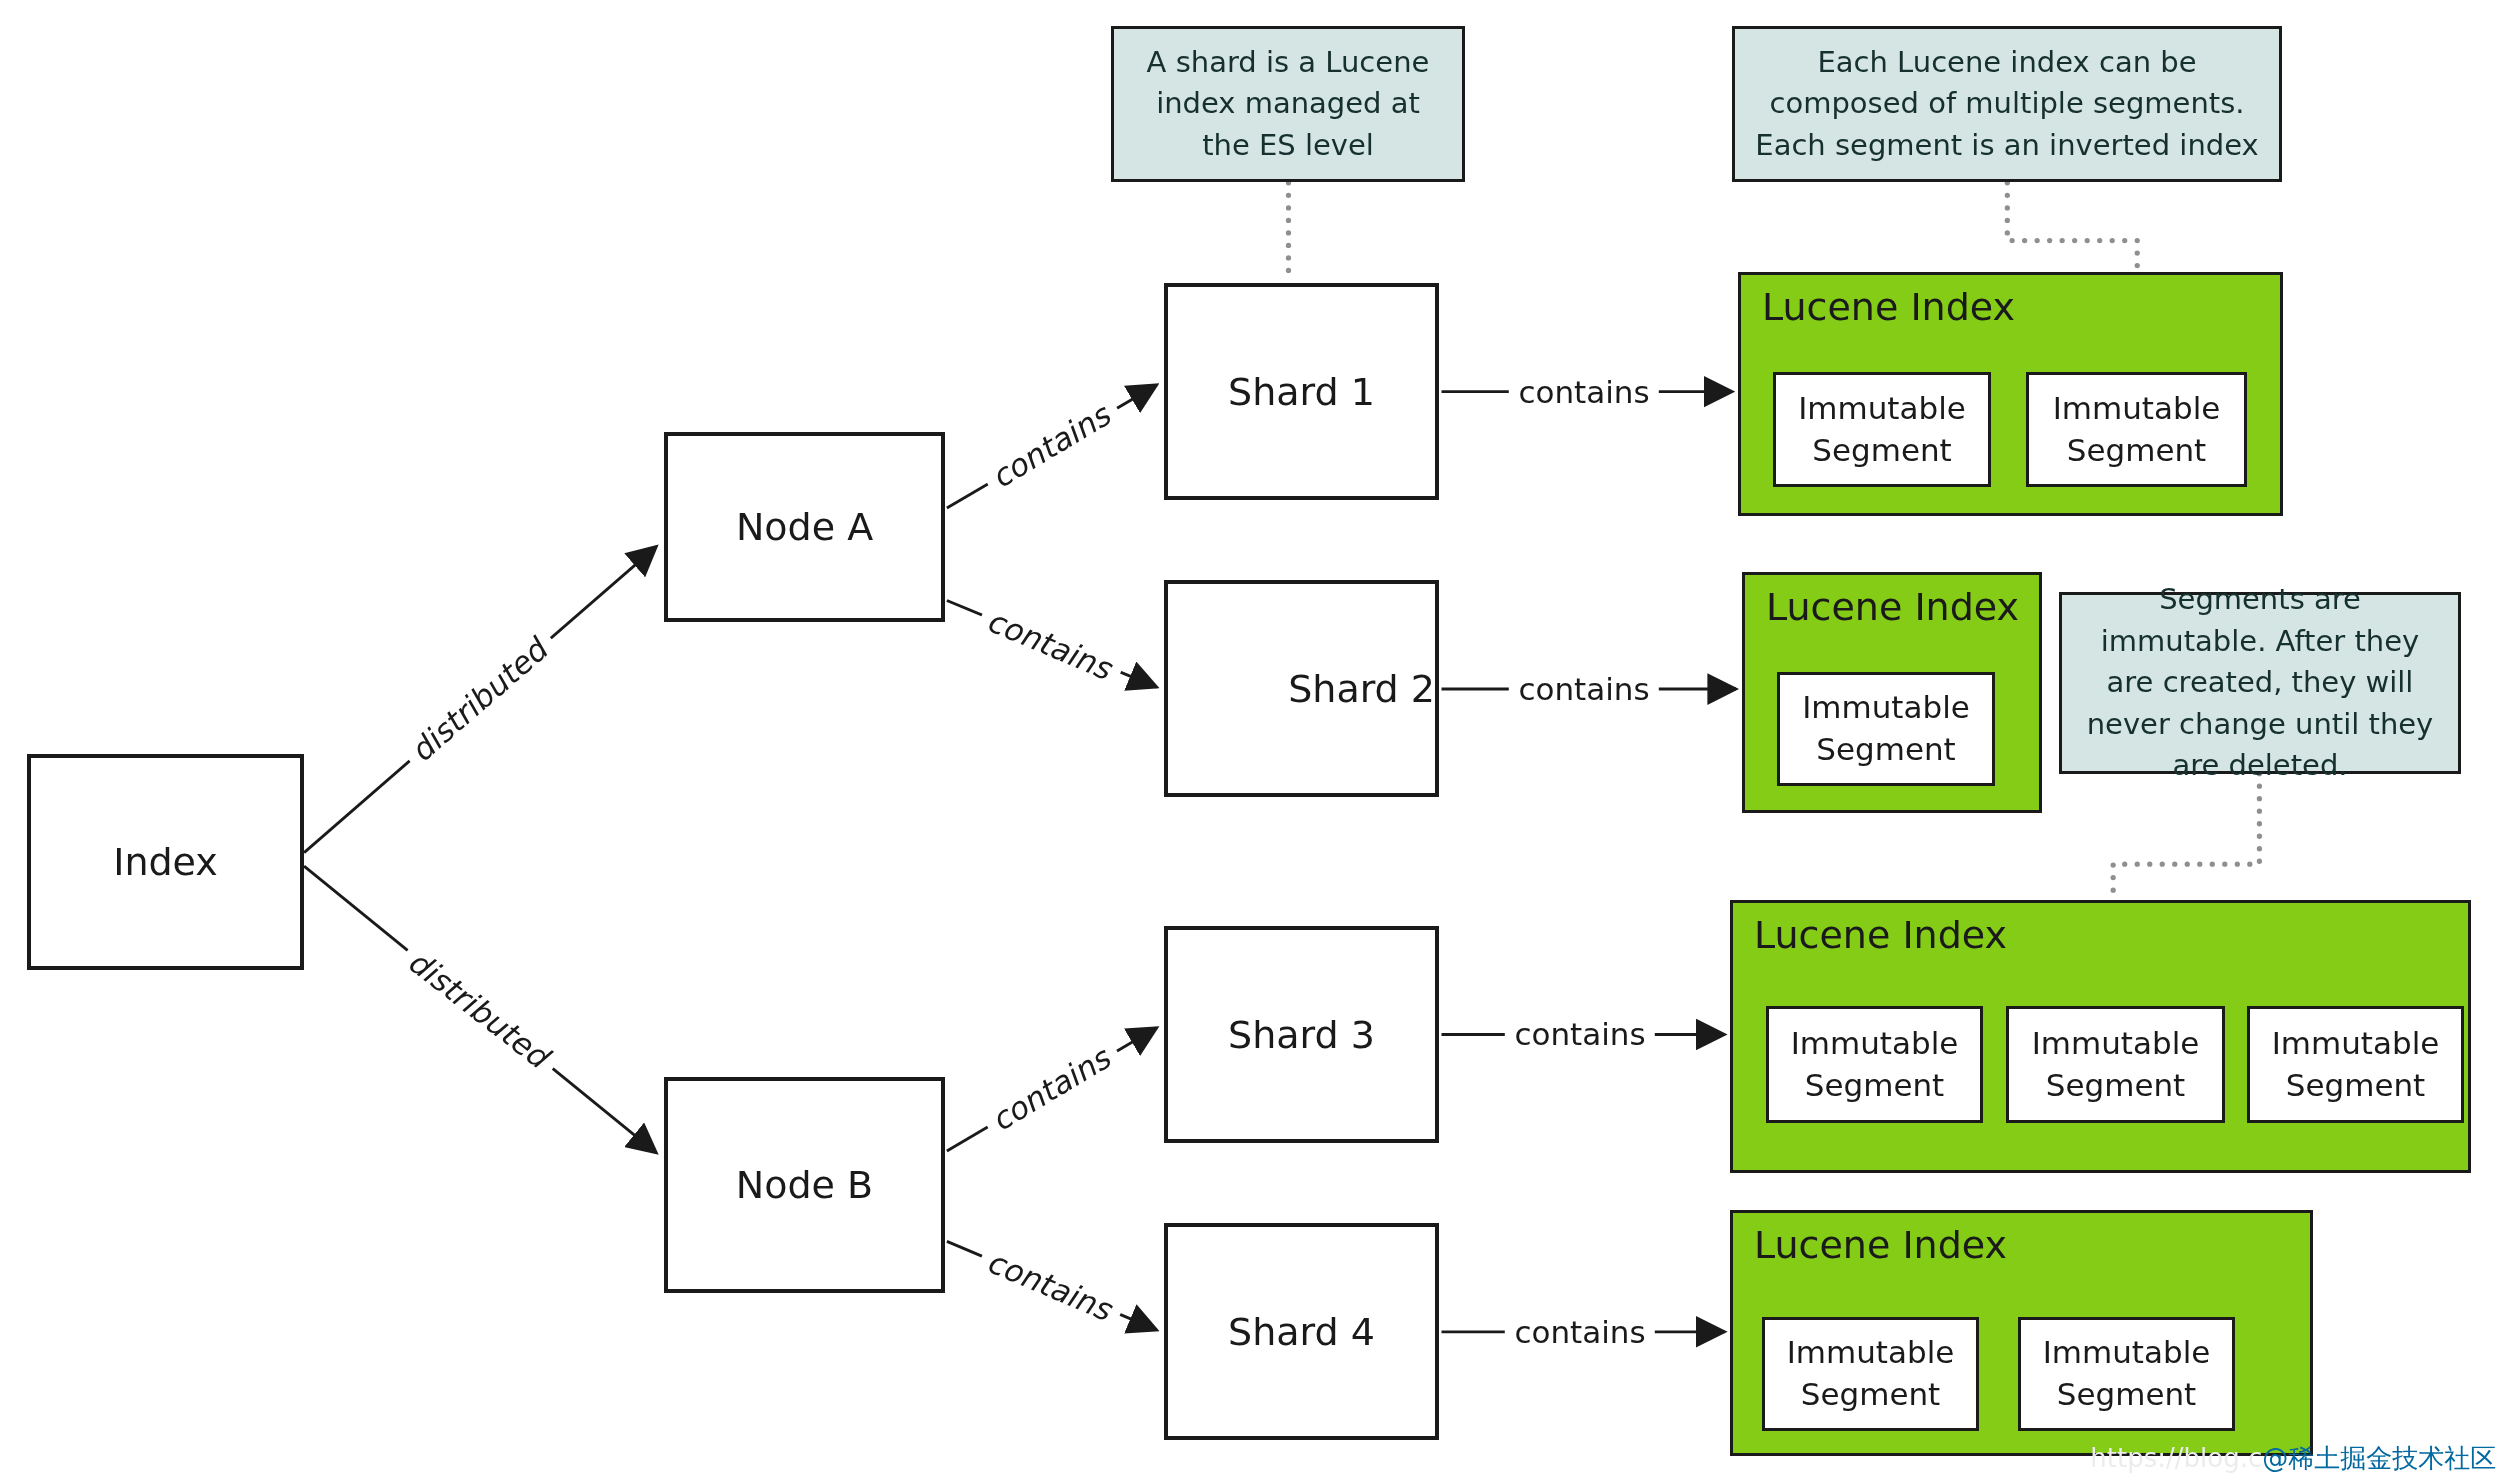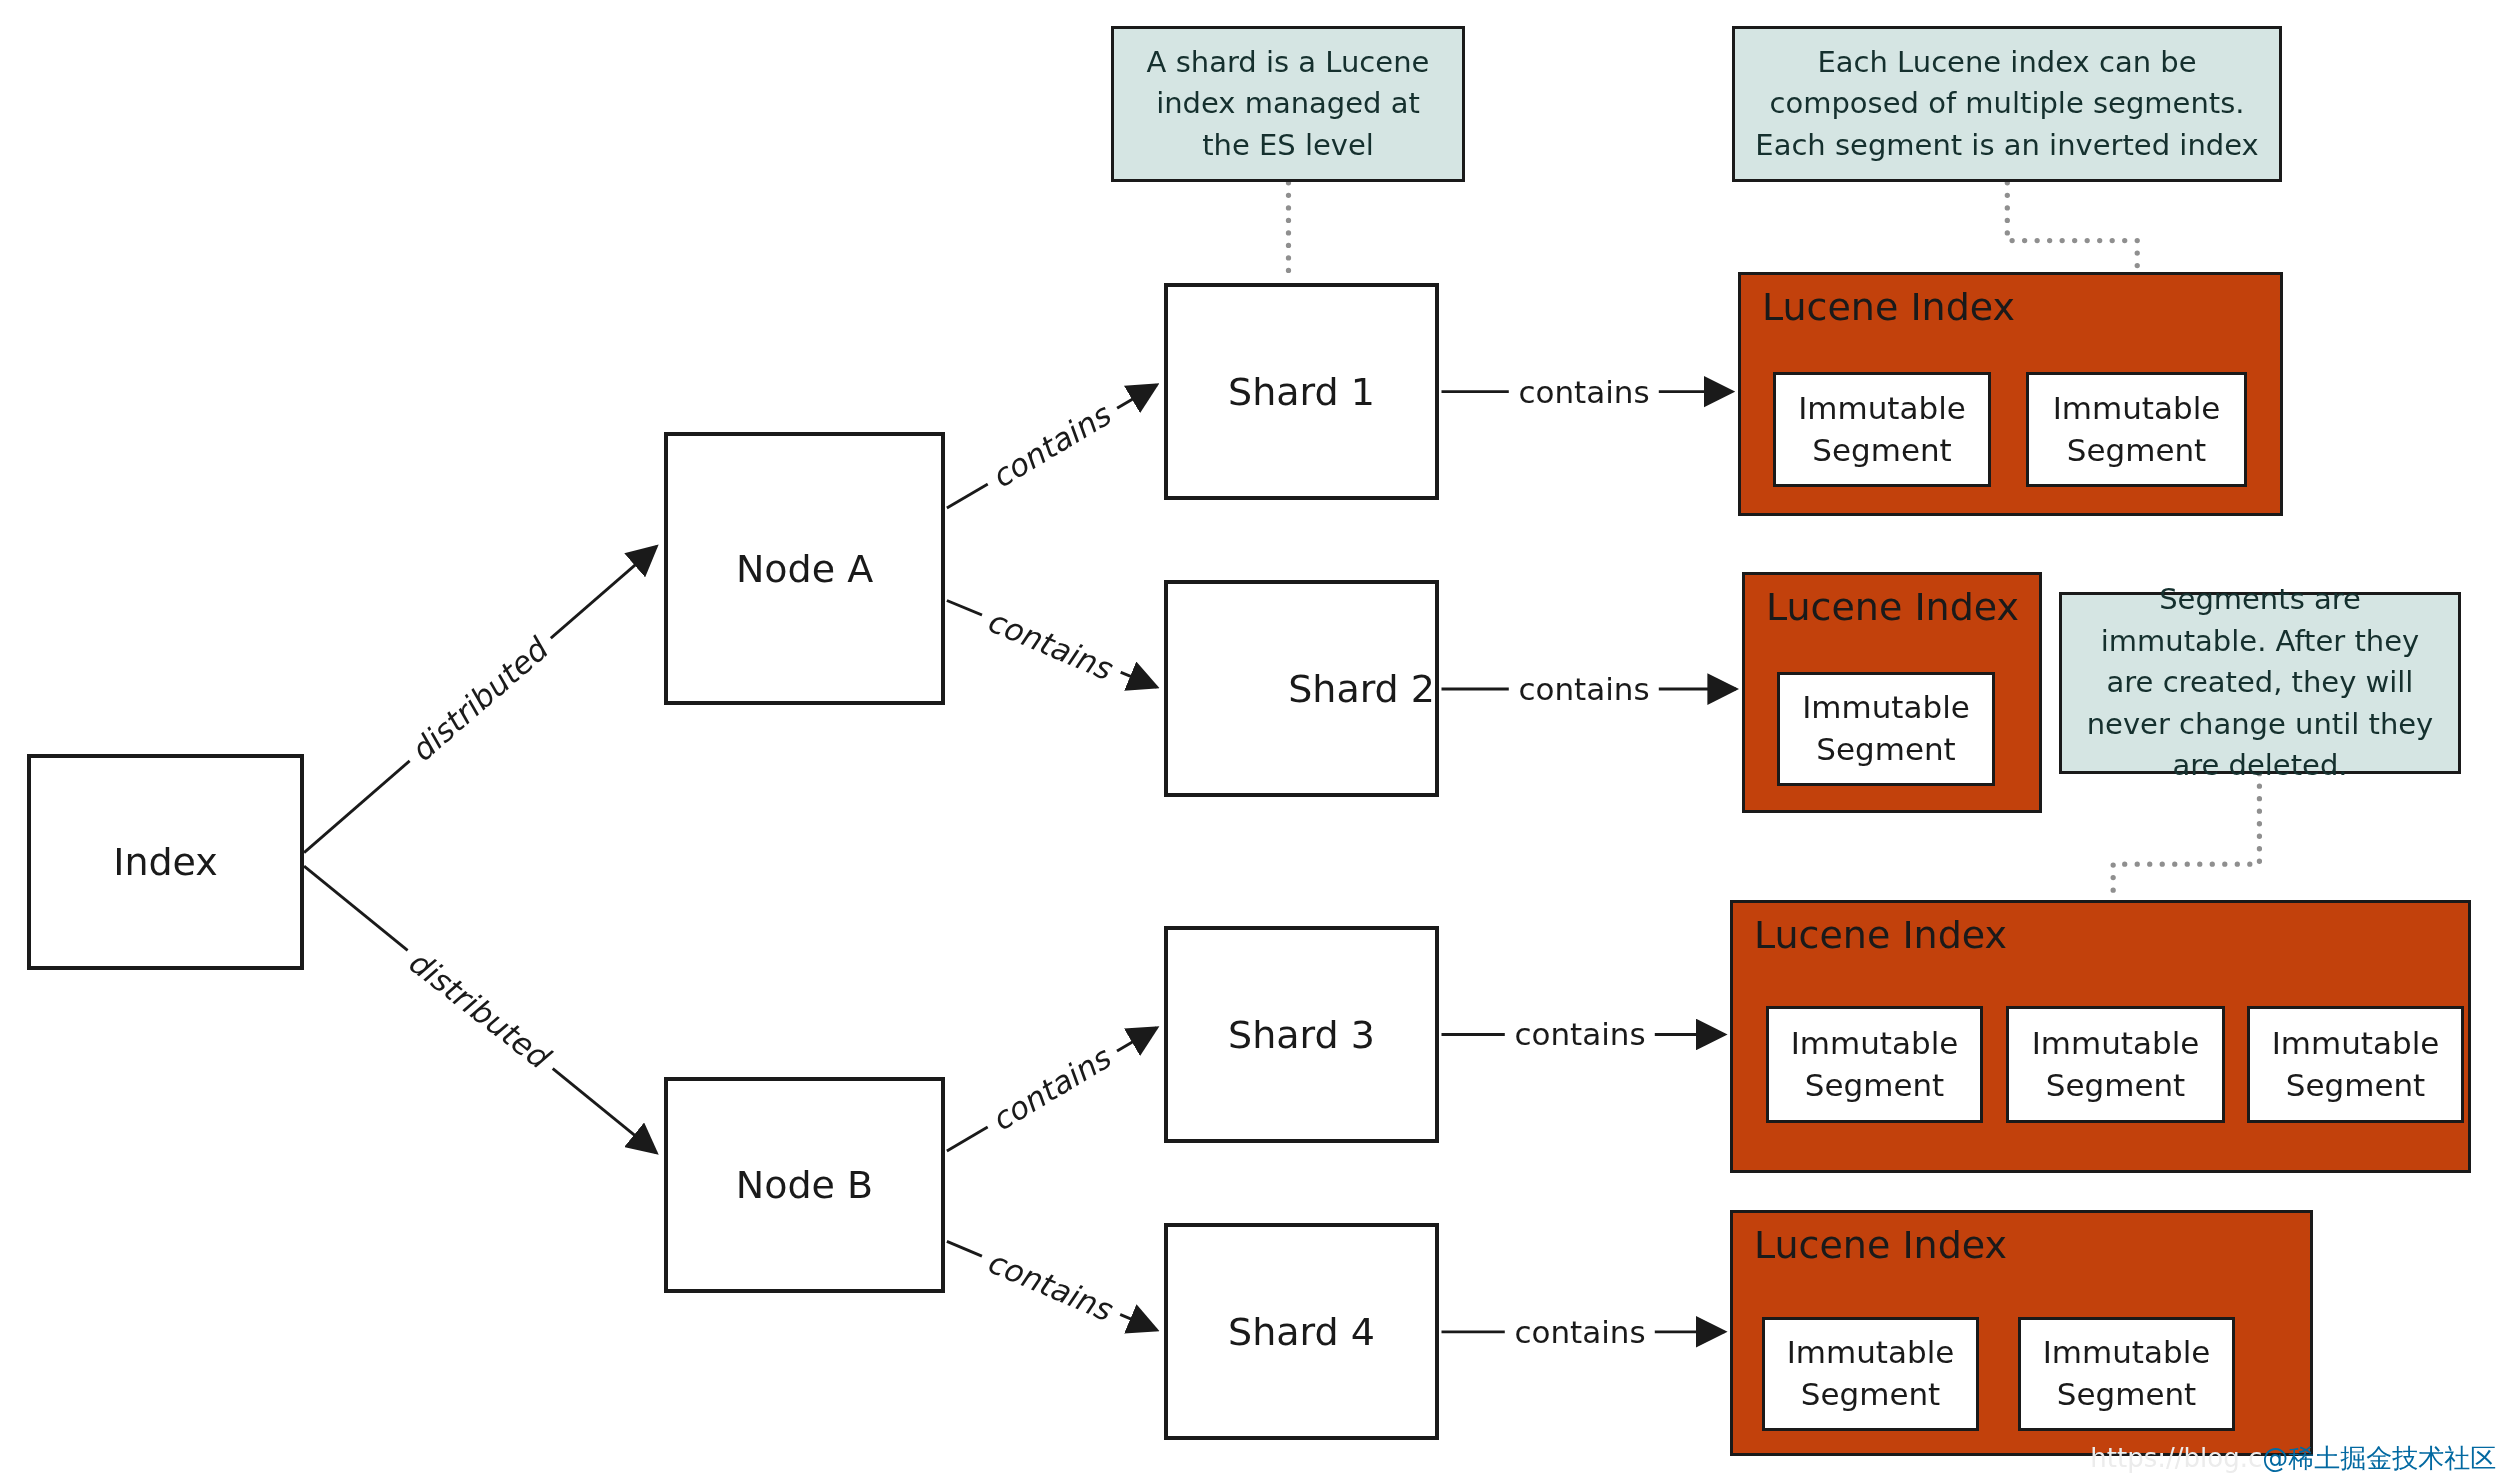--- a/index.html
+++ b/index.html
@@ -7,21 +7,21 @@
     position:relative;width:2500px;height:1481px;background:#ffffff;overflow:hidden;
     font-family:"DejaVu Sans","Liberation Sans",sans-serif;color:#1a1a1a;
   }
   svg.wires{position:absolute;left:0;top:0;z-index:1;}
   .box{
     position:absolute;border:4.8px solid #1a1a1a;background:#ffffff;z-index:2;
     display:flex;align-items:center;justify-content:center;
     font-size:38px;color:#1a1a1a;box-sizing:border-box;text-align:center;
   }
   .lucene{
-    position:absolute;border:3.8px solid #1a1a1a;background:#c2410c;z-index:2;box-sizing:border-box;
+    position:absolute;border:3.8px solid #1a1a1a;background:#84cc16;z-index:2;box-sizing:border-box;
   }
   .lucene-title{
     position:absolute;left:21px;top:9.6px;font-size:38px;color:#1a1a1a;white-space:nowrap;
   }
   .segment{
     position:absolute;border:3.8px solid #1a1a1a;background:#ffffff;box-sizing:border-box;
     display:flex;align-items:center;justify-content:center;text-align:center;
     font-size:31px;line-height:1.35;color:#1a1a1a;padding:0 25px;
   }
   .note{
@@ -78,21 +78,21 @@
     <span>Each Lucene index can be composed of multiple segments. Each segment is an inverted index</span>
   </div>
   <div class="note" style="left:2059px;top:592px;width:402px;height:182px;">
     <span>Segments are immutable. After they are created, they will never change until they are deleted.</span>
   </div>
 
   <div class="box" style="left:27px;top:754px;width:277px;height:216px;">
     <span>Index</span>
   </div>
 
-  <div class="box" style="left:664px;top:432px;width:281px;height:273px;">
+  <div class="box" style="left:664px;top:432px;width:281px;height:190px;">
     <span>Node A</span>
   </div>
 
   <div class="box" style="left:664px;top:1077px;width:281px;height:216px;">
     <span>Node B</span>
   </div>
 
   <div class="box" style="left:1164px;top:283px;width:275px;height:217px;">
     <span>Shard 1</span>
   </div>

